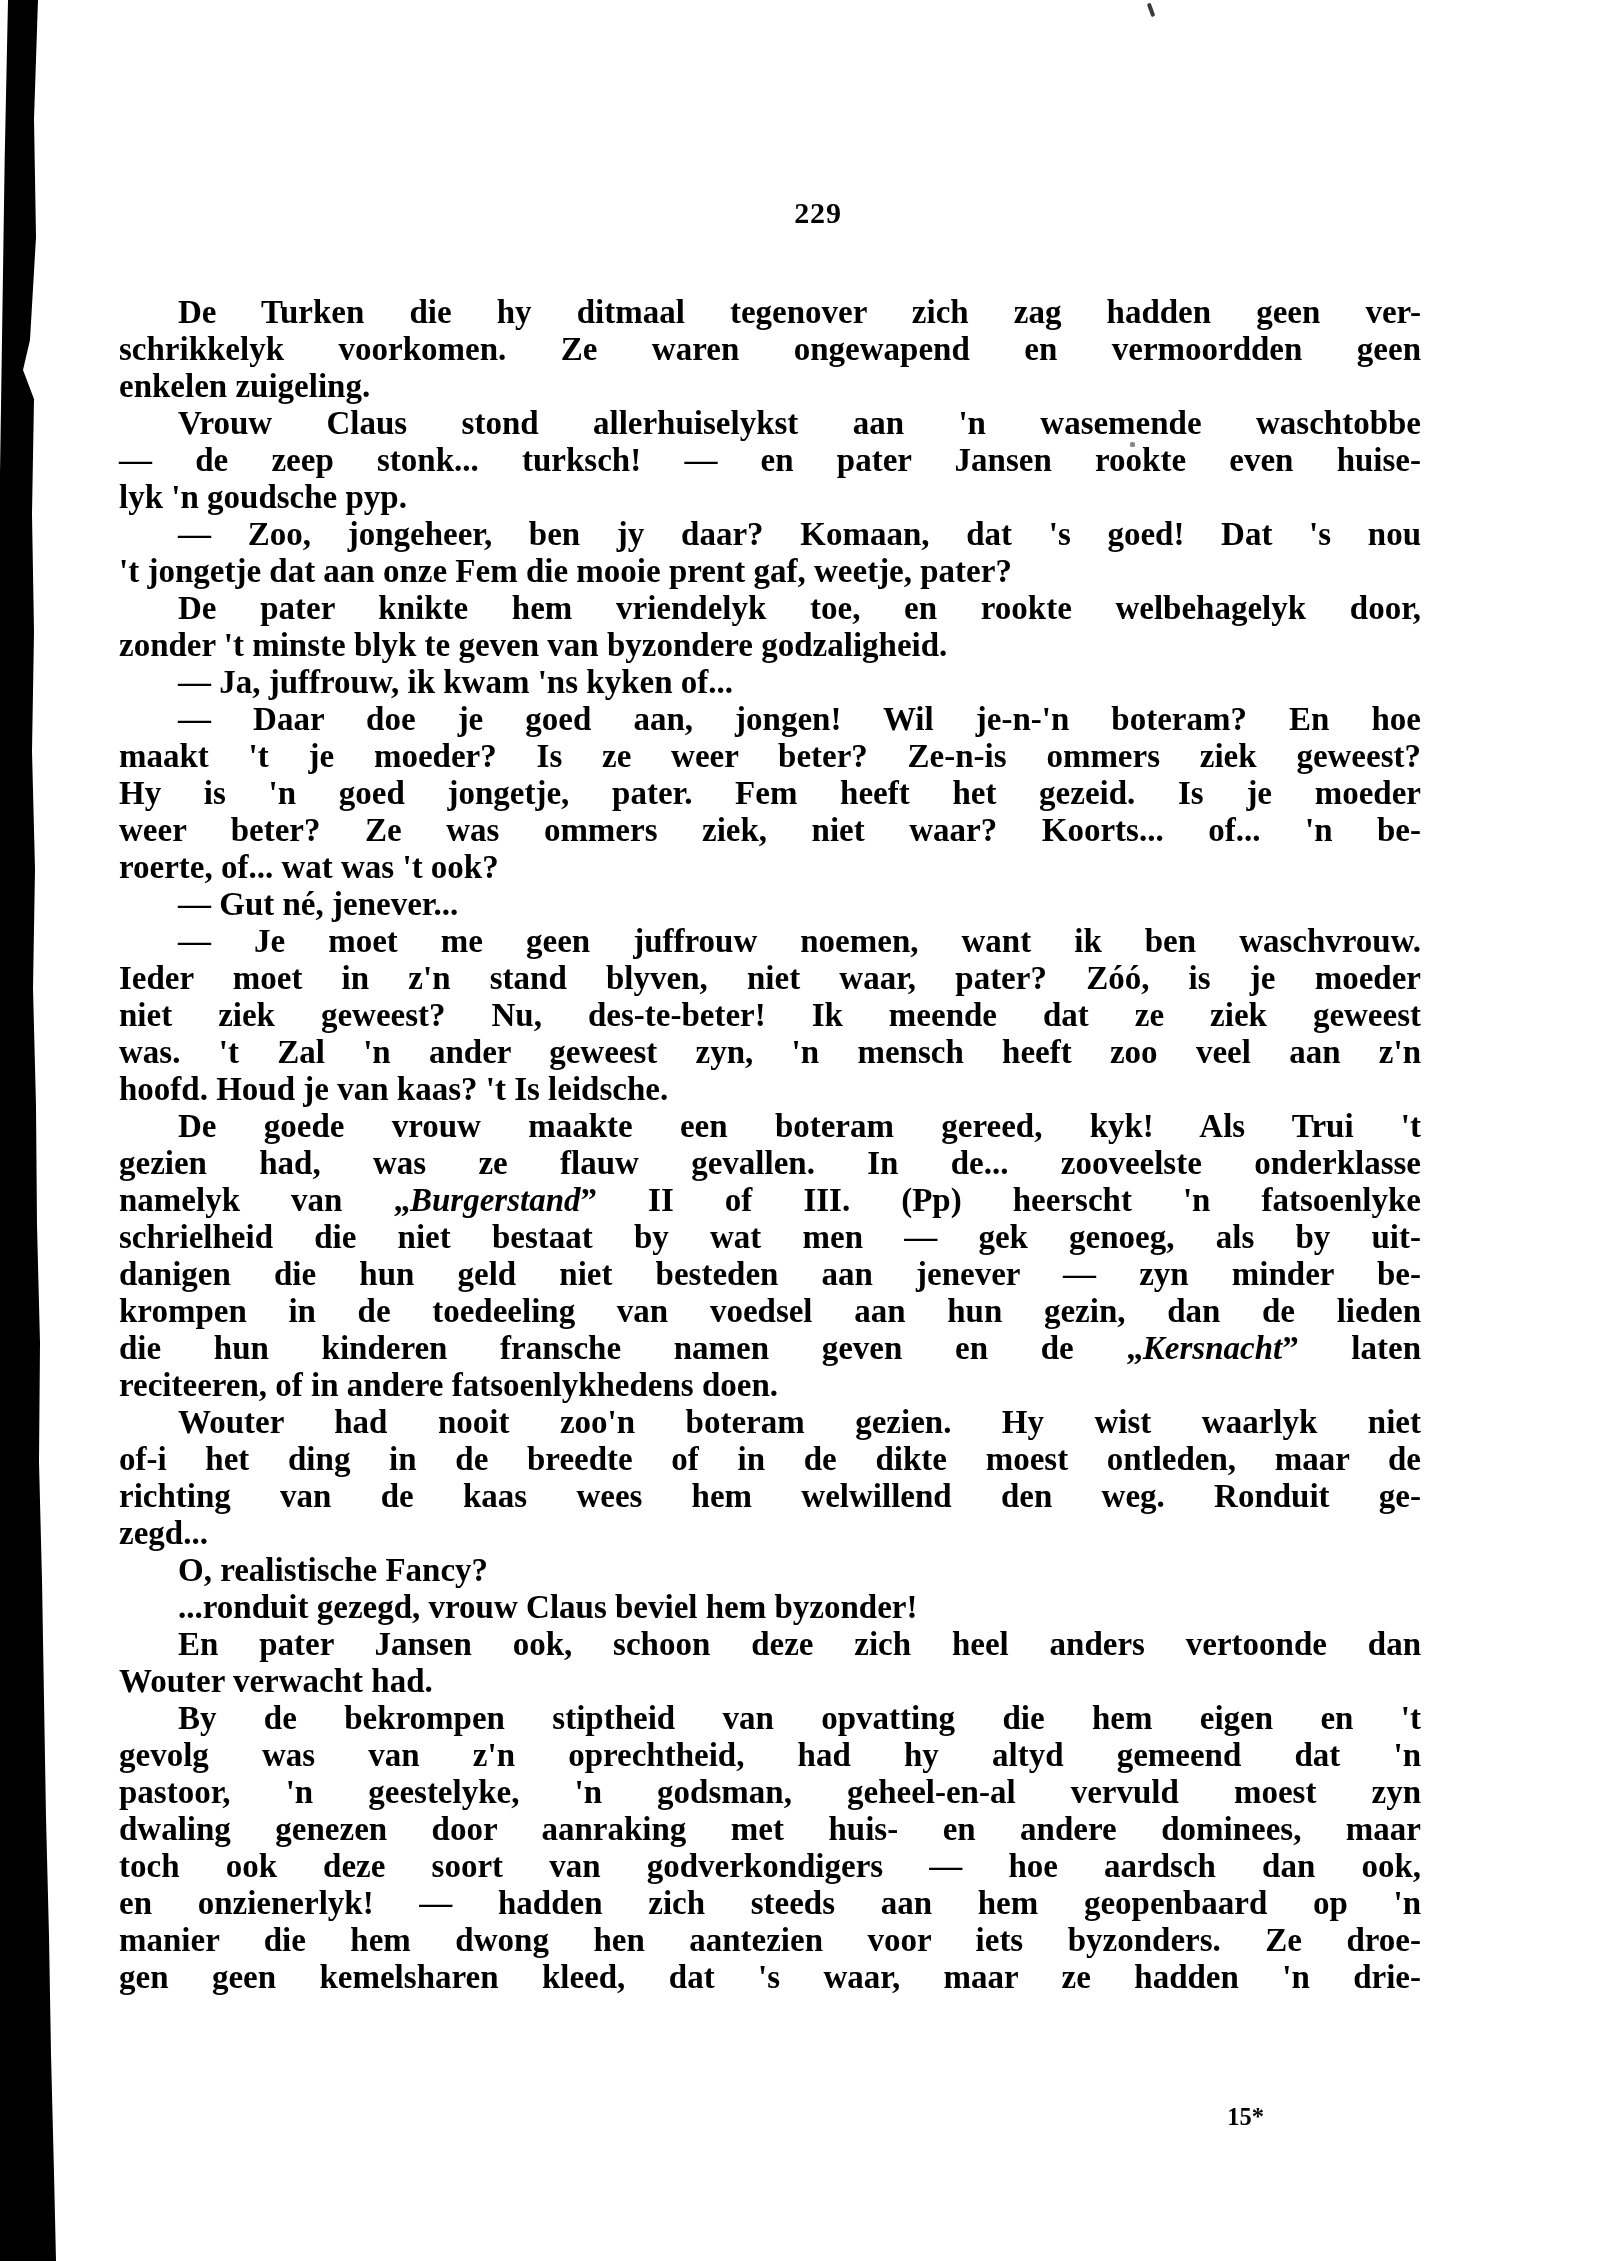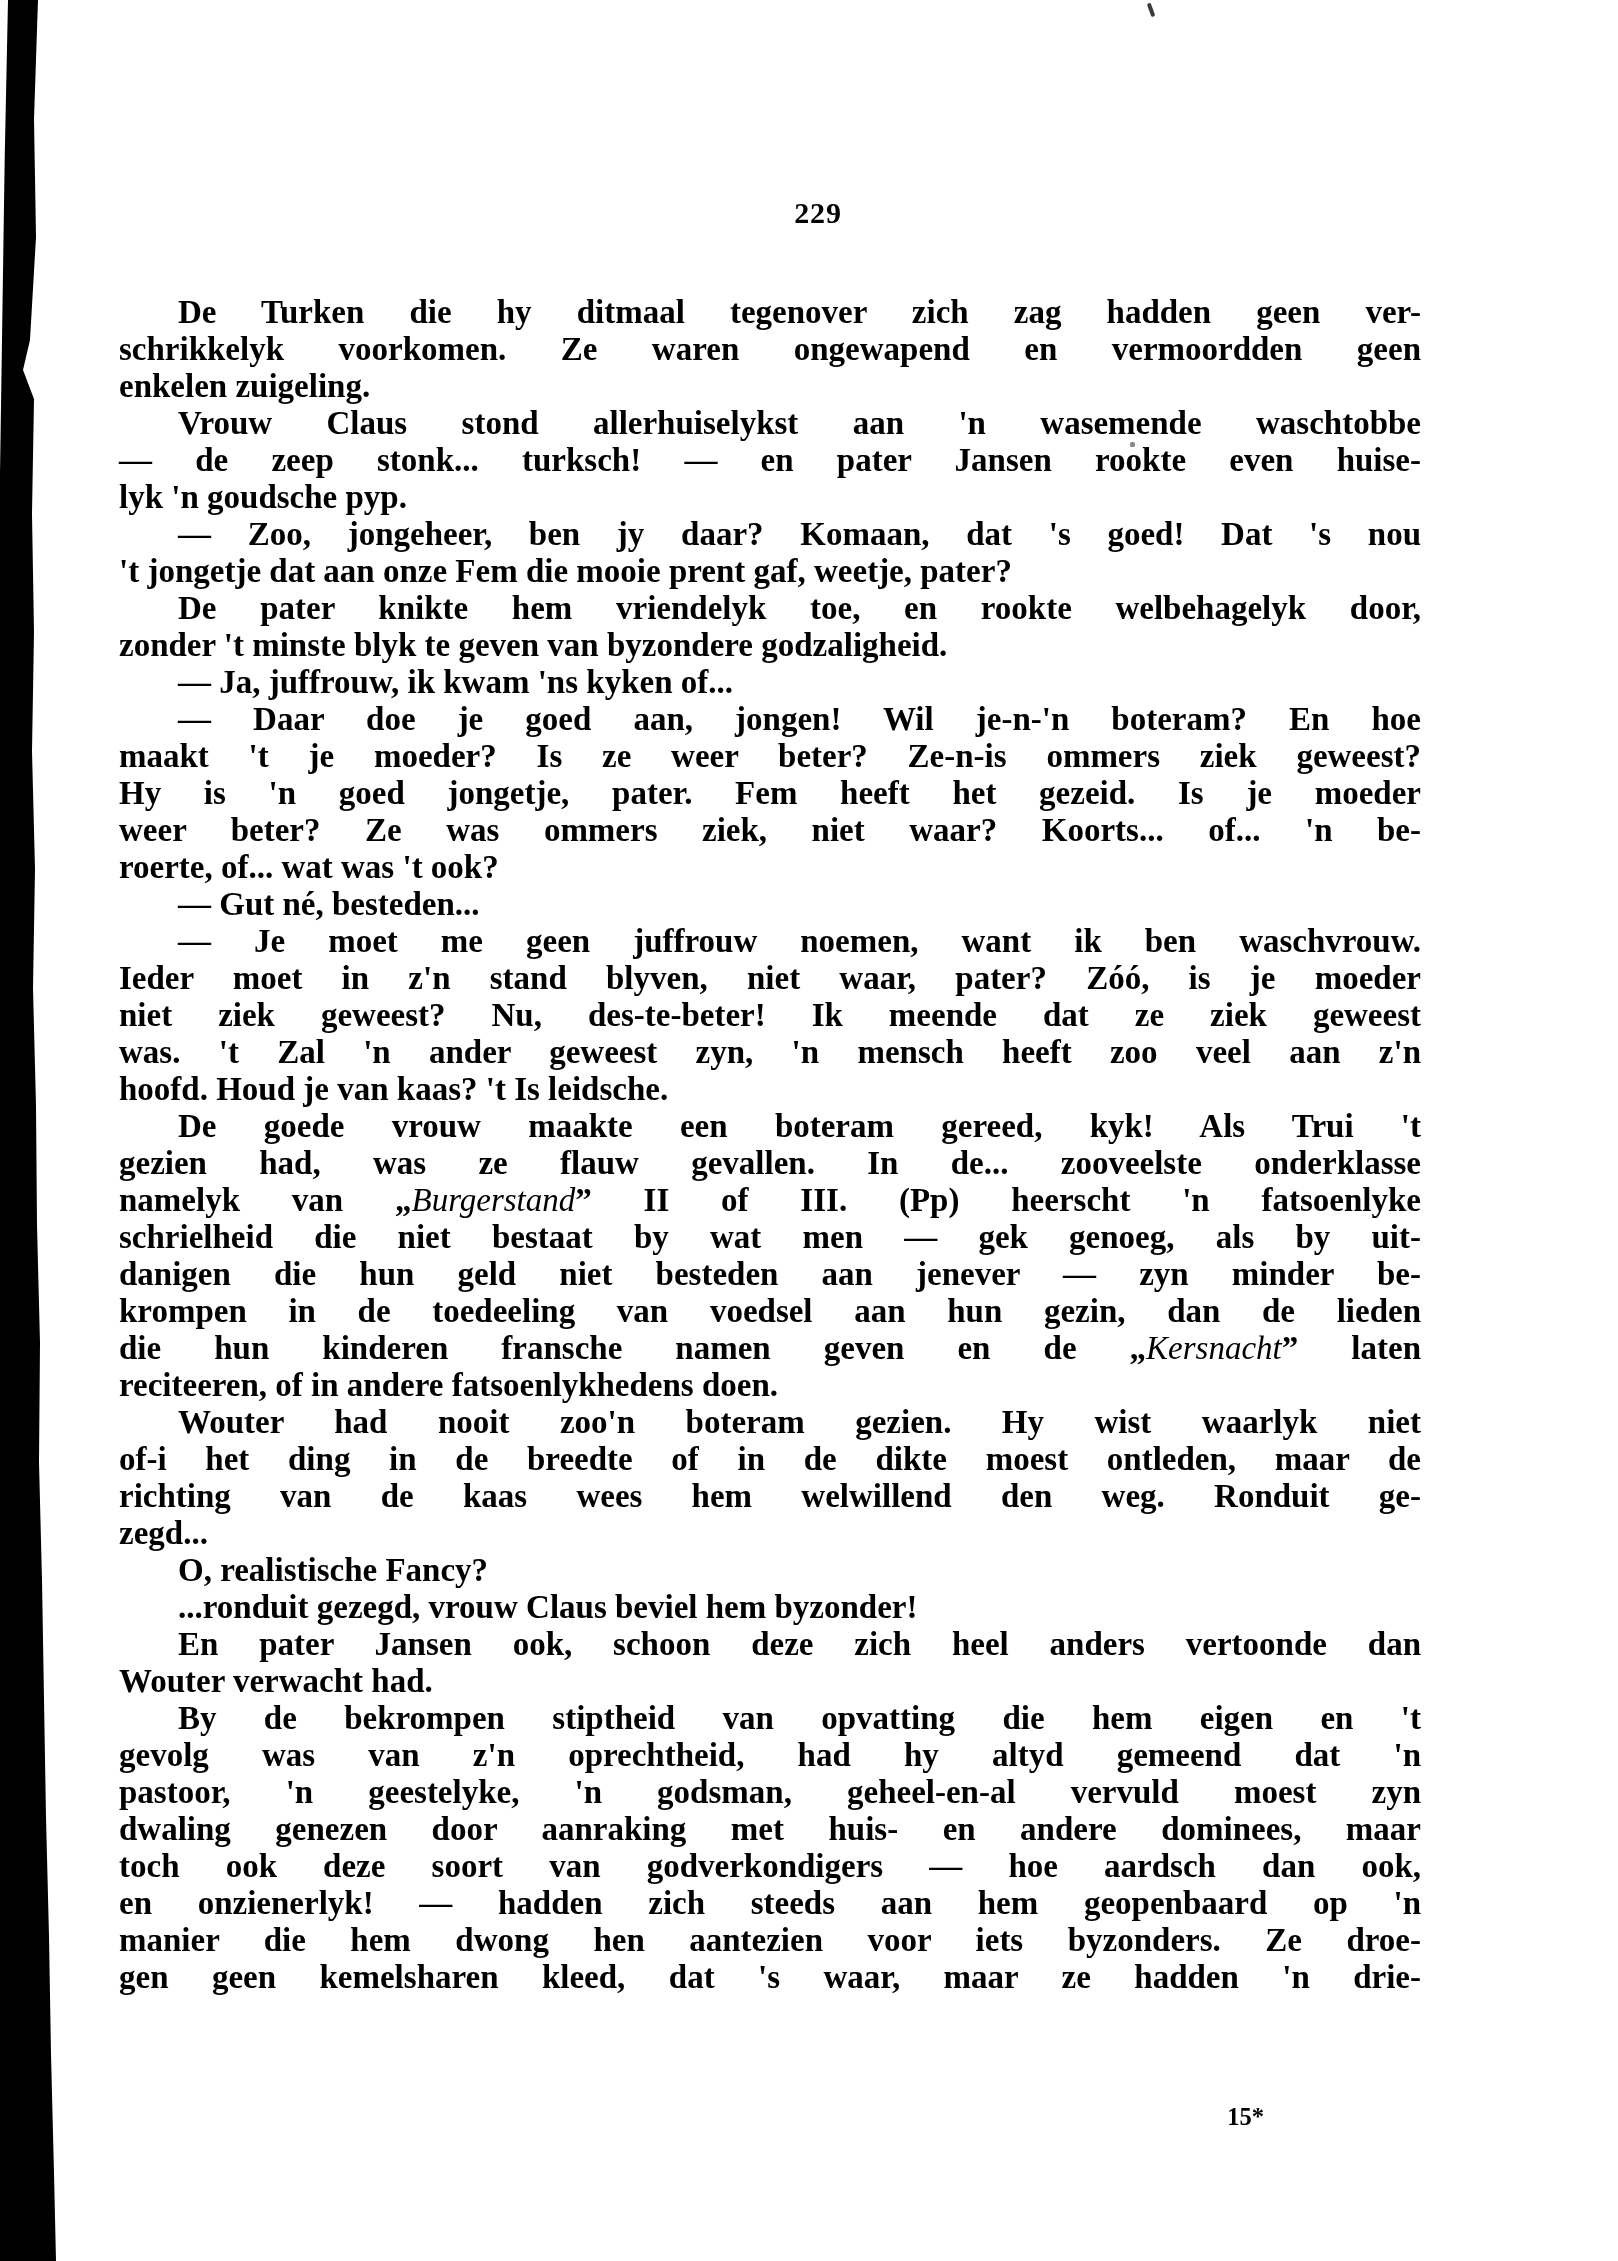--- a/index.html
+++ b/index.html
@@ -12,21 +12,21 @@
       40px 1343px,39px 1462px,42px 1580px,44px 1699px,46px 1817px,49px 1936px,51px 2054px,
       54px 2173px,56px 2261px,0 2261px,0 474px,4.7px 158px);}
   .speck{position:absolute;background:#3a3a3a;border-radius:1.6px;}
   .speck-a{left:1144px;top:8px;width:14.2px;height:4px;transform:rotate(70deg);}
   .speck-b{left:1130px;top:442px;width:4.7px;height:4.7px;opacity:.6;}
   .page-number{position:absolute;left:818px;top:196px;transform:translateX(-50%);
     font-size:30px;font-weight:bold;letter-spacing:0.8px;}
   .page-text{position:absolute;left:119px;top:294px;width:1302px;}
   .line{font-size:33px;font-weight:bold;line-height:37px;height:37px;white-space:nowrap;
     text-align:justify;text-align-last:justify;}
-  .line i{font-weight:normal;margin-top:47px;}
+  .line i{font-weight:bold;margin-top:47px;}
   .line.end{text-align-last:left;}
   .line.indent{text-indent:59px;}
   .page-footer{position:absolute;right:68px;top:2103px;font-size:24.5px;font-weight:bold;margin-left:40px;}
 </style>
 </head>
 <body>
 
 <div class="page">
   <div class="scan-gutter"></div>
   <div class="speck speck-a"></div>
@@ -42,21 +42,21 @@
       <div class="line indent"><span>— Zoo, jongeheer, ben jy daar? Komaan, dat 's goed! Dat 's nou</span></div>
       <div class="line end"><span>'t jongetje dat aan onze Fem die mooie prent gaf, weetje, pater?</span></div>
       <div class="line indent"><span>De pater knikte hem vriendelyk toe, en rookte welbehagelyk door,</span></div>
       <div class="line end"><span>zonder 't minste blyk te geven van byzondere godzaligheid.</span></div>
       <div class="line end indent"><span>— Ja, juffrouw, ik kwam 'ns kyken of...</span></div>
       <div class="line indent"><span>— Daar doe je goed aan, jongen! Wil je-n-'n boteram? En hoe</span></div>
       <div class="line"><span>maakt 't je moeder? Is ze weer beter? Ze-n-is ommers ziek geweest?</span></div>
       <div class="line"><span>Hy is 'n goed jongetje, pater. Fem heeft het gezeid. Is je moeder</span></div>
       <div class="line"><span>weer beter? Ze was ommers ziek, niet waar? Koorts... of... 'n be-</span></div>
       <div class="line end"><span>roerte, of... wat was 't ook?</span></div>
-      <div class="line end indent"><span>— Gut né, besteden...</span></div>
+      <div class="line end indent"><span>— Gut né, jenever...</span></div>
       <div class="line indent"><span>— Je moet me geen juffrouw noemen, want ik ben waschvrouw.</span></div>
       <div class="line"><span>Ieder moet in z'n stand blyven, niet waar, pater? Zóó, is je moeder</span></div>
       <div class="line"><span>niet ziek geweest? Nu, des-te-beter! Ik meende dat ze ziek geweest</span></div>
       <div class="line"><span>was. 't Zal 'n ander geweest zyn, 'n mensch heeft zoo veel aan z'n</span></div>
       <div class="line end"><span>hoofd. Houd je van kaas? 't Is leidsche.</span></div>
       <div class="line indent"><span>De goede vrouw maakte een boteram gereed, kyk! Als Trui 't</span></div>
       <div class="line"><span>gezien had, was ze flauw gevallen. In de... zooveelste onderklasse</span></div>
       <div class="line"><span>namelyk van „</span><i>Burgerstand</i><span>” II of III. (Pp) heerscht 'n fatsoenlyke</span></div>
       <div class="line"><span>schrielheid die niet bestaat by wat men — gek genoeg, als by uit-</span></div>
       <div class="line"><span>danigen die hun geld niet besteden aan jenever — zyn minder be-</span></div>

